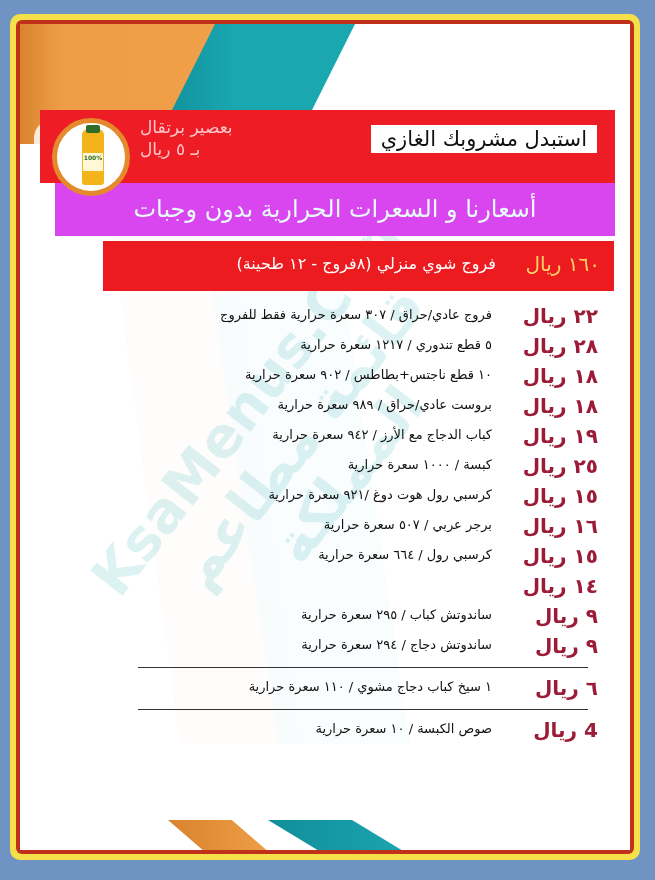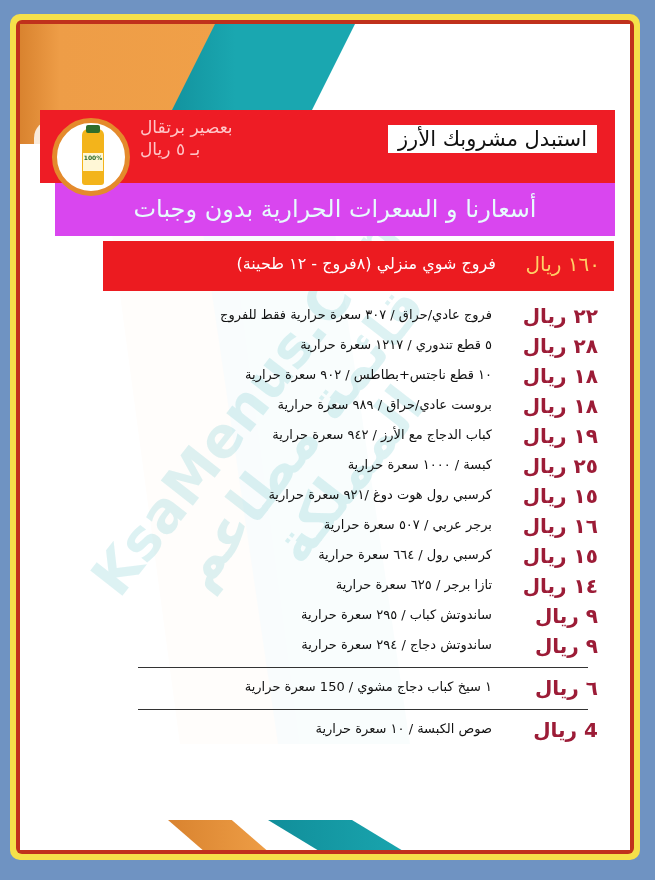--- a/index.html
+++ b/index.html
@@ -45,21 +45,21 @@
       <div class="band-orange-bot"></div>
       <div class="band-teal-bot"></div>
       <div class="card"></div>
     </div>
   </div>
 </div>
 
 <div class="watermark">KsaMenus.Com قائمة مطاعم المملكة</div>
 
 <div class="promo">
-  <div class="promo-title">استبدل مشروبك الأرز</div>
+  <div class="promo-title">استبدل مشروبك الغازي</div>
   <div class="promo-offer">
     <div>بعصير برتقال</div>
     <div>بـ ٥ ريال</div>
   </div>
 </div>
 
 <div class="juice-badge">
   <div class="bottle">
     <div class="bottle-cap"></div>
     <div class="bottle-label">100%</div>
@@ -105,33 +105,32 @@
   <div class="row">
       <span class="price">١٦ ريال</span>
       <span class="name">برجر عربي / ٥٠٧ سعرة حرارية</span>
     </div>
   <div class="row">
       <span class="price">١٥ ريال</span>
       <span class="name">كرسبي رول / ٦٦٤ سعرة حرارية</span>
     </div>
   <div class="row">
       <span class="price">١٤ ريال</span>
-      <span class="name">تازا برجر / ٦٢٥ سعرة حرارية</span>
     </div>
   <div class="row">
       <span class="price">٩ ريال</span>
       <span class="name">ساندوتش كباب / ٢٩٥ سعرة حرارية</span>
     </div>
   <div class="row">
       <span class="price">٩ ريال</span>
       <span class="name">ساندوتش دجاج / ٢٩٤ سعرة حرارية</span>
     </div>
   <div class="divider"></div>
   <div class="row">
       <span class="price">٦ ريال</span>
-      <span class="name">١ سيخ كباب دجاج مشوي / 150 سعرة حرارية</span>
+      <span class="name">١ سيخ كباب دجاج مشوي / ١١٠ سعرة حرارية</span>
     </div>
   <div class="divider"></div>
   <div class="row">
       <span class="price">4 ريال</span>
       <span class="name">صوص الكبسة / ١٠ سعرة حرارية</span>
     </div>
 </div>
 
 </body></html>

